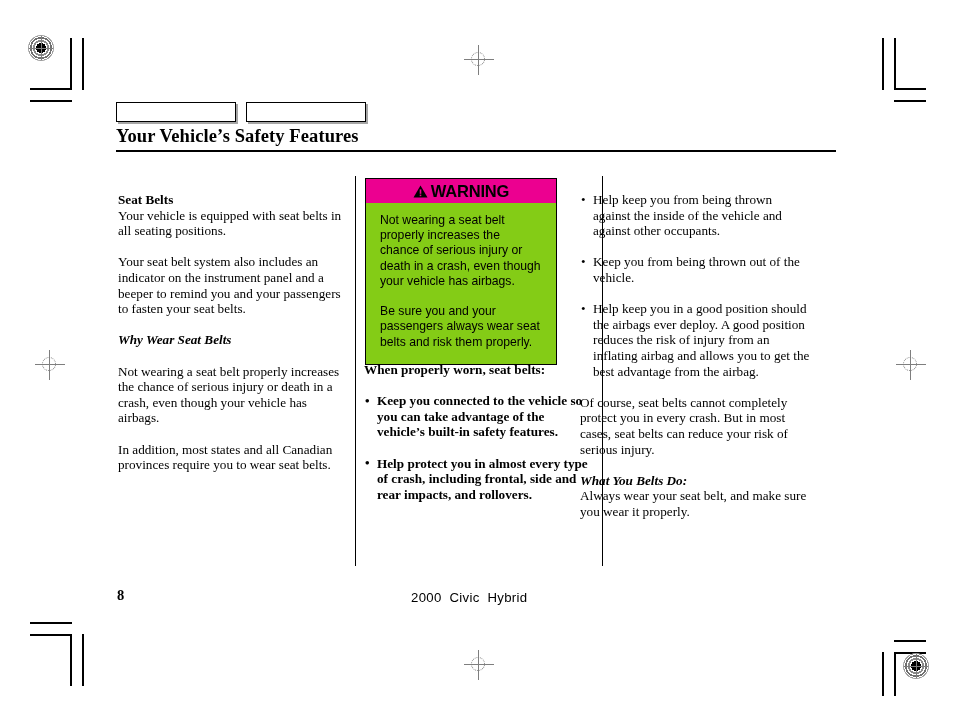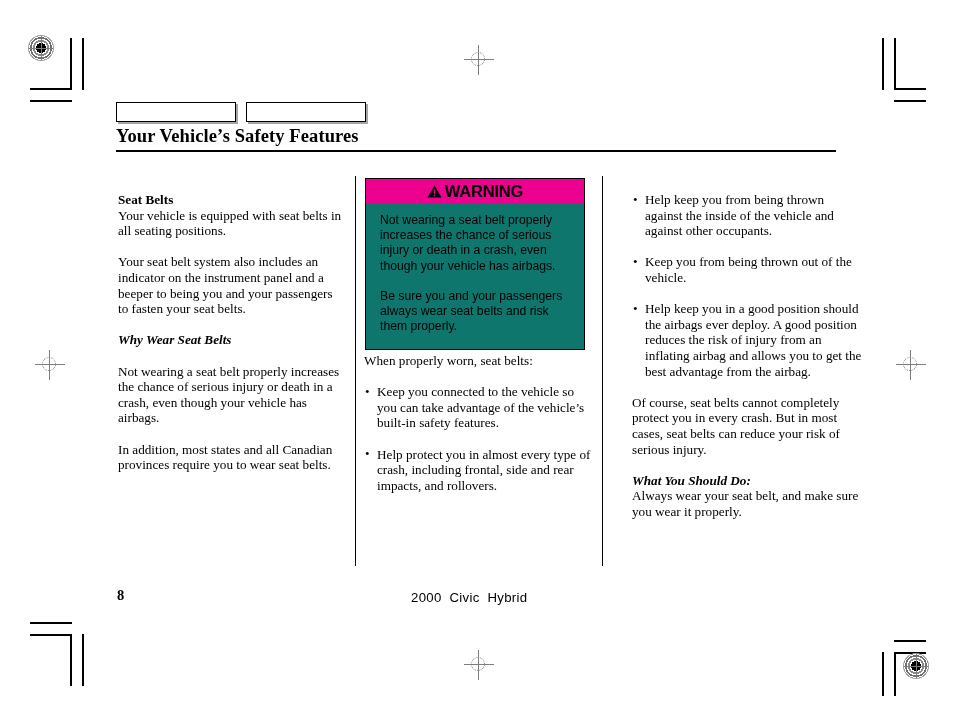--- a/index.html
+++ b/index.html
@@ -97,21 +97,21 @@
   
   .col {
     position: absolute;
     top: 178px;
     font-size: 13.2px;
     line-height: 15.6px;
     margin-top: 14px;
   }
   .col-left   { left: 118px;  width: 228px; }
   .col-mid    { left: 364px;  width: 230px; }
-  .col-right  { left: 632px;  width: 232px; }
+  .col-right  { left: 580px;  width: 232px; }
 
   .col-divider {
     position: absolute;
     top: 176px;
     width: 1px;
     height: 390px;
     background: #000;
   }
 
   .sub-head {
@@ -147,24 +147,24 @@
     left: 1px;
     top: -0.5px;
     font-size: 13px;
   }
 
   
   .warning-box {
     position: absolute;
     left: 365px;
     top: 178px;
-    width: 220px;
+    width: 192px;
     box-sizing: border-box;
     border: 1.5px solid #000;
-    background: #0f766e;
+    background: #84cc16;
   }
   .warning-banner {
     background: #ec0090;
     height: 24px;
     display: flex;
     align-items: center;
     justify-content: center;
     gap: 3px;
   }
   .warning-banner .tri {
@@ -263,21 +263,21 @@
 <div class="page-title">Your Vehicle’s Safety Features</div>
 <div class="title-rule"></div>
 
 <div class="col-divider" style="left:355px;"></div>
 <div class="col-divider" style="left:602px;"></div>
 
 <div class="col col-left">
   <div class="sub-head">Seat Belts</div>
   <p class="body">Your vehicle is equipped with seat belts in all seating positions.</p>
   <div class="gap"></div>
-  <p class="body">Your seat belt system also includes an indicator on the instrument panel and a beeper to being you and your passengers to fasten your seat belts.</p>
+  <p class="body">Your seat belt system also includes an indicator on the instrument panel and a beeper to remind you and your passengers to fasten your seat belts.</p>
   <div class="gap"></div>
   <div class="sub-head-italic">Why Wear Seat Belts</div>
   <div class="gap"></div>
   <p class="body">Not wearing a seat belt properly increases the chance of serious injury or death in a crash, even though your vehicle has airbags.</p>
   <div class="gap"></div>
   <p class="body">In addition, most states and all Canadian provinces require you to wear seat belts.</p>
 </div>
 
 <div class="warning-box">
   <div class="warning-banner">
@@ -290,36 +290,36 @@
     </span>
     <span class="wtext">WARNING</span>
   </div>
   <div class="warning-body">
     <p>Not wearing a seat belt properly increases the chance of serious injury or death in a crash, even though your vehicle has airbags.</p>
     <div class="wgap"></div>
     <p>Be sure you and your passengers always wear seat belts and risk them properly.</p>
   </div>
 </div>
 
-<div class="col col-mid" style="top:339px;">
+<div class="col col-mid" style="top:348px;font-weight:bold;">
   <p class="body">When properly worn, seat belts:</p>
   <div class="gap"></div>
   <ul class="bullets">
     <li>Keep you connected to the vehicle so you can take advantage of the vehicle’s built-in safety features.</li>
     <li>Help protect you in almost every type of crash, including frontal, side and rear impacts, and rollovers.</li>
   </ul>
 </div>
 
 <div class="col col-right">
   <ul class="bullets">
     <li>Help keep you from being thrown against the inside of the vehicle and against other occupants.</li>
     <li>Keep you from being thrown out of the vehicle.</li>
     <li>Help keep you in a good position should the airbags ever deploy. A good position reduces the risk of injury from an inflating airbag and allows you to get the best advantage from the airbag.</li>
   </ul>
   <div class="gap"></div>
   <p class="body">Of course, seat belts cannot completely protect you in every crash. But in most cases, seat belts can reduce your risk of serious injury.</p>
   <div class="gap"></div>
-  <div class="sub-head-italic">What You Should Do:</div>
+  <div class="sub-head-italic">What You Belts Do:</div>
   <p class="body">Always wear your seat belt, and make sure you wear it properly.</p>
 </div>
 
 <div class="page-number">8</div>
 <div class="footer-model">2000  Civic  Hybrid</div>
 
 </body></html>

